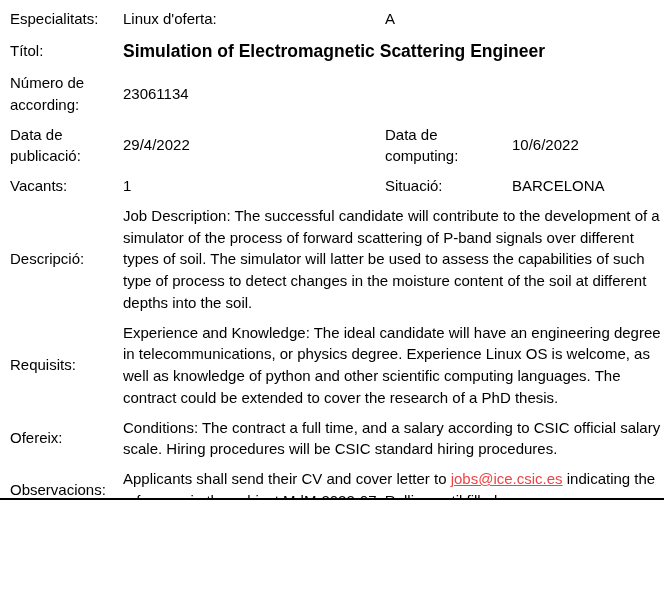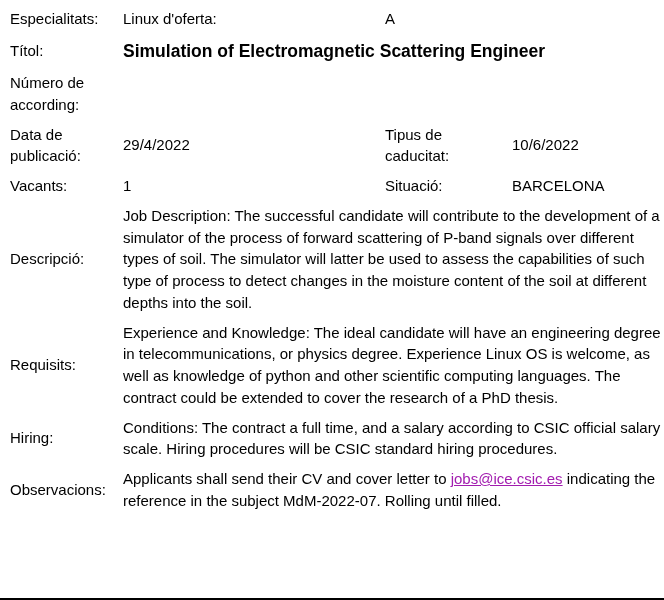--- a/index.html
+++ b/index.html
@@ -1,36 +1,36 @@
 <!DOCTYPE html>
 <html><head>
 <meta charset="utf-8">
 <style>
   html, body { margin: 0; padding: 0; background: #fff; }
   .page {
     width: 664px;
-    height: 600px;
+    height: 500px;
     box-sizing: border-box;
     background: #ffffff;
     color: #000000;
     font-family: "Liberation Sans", sans-serif;
     font-size: 15px;
     line-height: 1.45;
     padding: 8px 0 0 10px;
     position: relative;
     overflow: hidden;
   }
   .row { display: grid; align-items: center; margin-bottom: 8px; }
   .cols2 { grid-template-columns: 113px 1fr; }
   .cols4 { grid-template-columns: 113px 262px 127px 1fr; }
   .label { padding-right: 8px; }
   .value { }
   .value-short { padding-right: 4px; }
   .title-text { font-size: 17.5px; font-weight: bold; line-height: 1.5; }
-  a.email-link { color: #a21caf; text-decoration: underline; cursor: pointer; }
+  a.email-link { color: #ef4444; text-decoration: underline; cursor: pointer; }
   .bottom-rule {
     position: absolute; left: 0; bottom: 0;
     width: 100%; height: 2px; background: #000000;
   }
 </style>
 </head>
 <body>
 
 <div class="page">
 
@@ -40,26 +40,27 @@
     <div class="value-short">A</div>
   </div>
 
   <div class="row cols2">
     <div class="label">Títol:</div>
     <div class="value title-text">Simulation of Electromagnetic Scattering Engineer</div>
   </div>
 
   <div class="row cols2">
     <div class="label">Número de according:</div>
+    <div class="value">23061134</div>
   </div>
 
   <div class="row cols4">
     <div class="label">Data de publicació:</div>
     <div class="value-short">29/4/2022</div>
-    <div class="label">Tipus de caducitat:</div>
+    <div class="label">Data de computing:</div>
     <div class="value-short">10/6/2022</div>
   </div>
 
   <div class="row cols4">
     <div class="label">Vacants:</div>
     <div class="value-short">1</div>
     <div class="label">Situació:</div>
     <div class="value-short">BARCELONA</div>
   </div>
 
@@ -67,21 +68,21 @@
     <div class="label">Descripció:</div>
     <div class="value">Job Description: The successful candidate will contribute to the development of a simulator of the process of forward scattering of P-band signals over different types of soil. The simulator will latter be used to assess the capabilities of such type of process to detect changes in the moisture content of the soil at different depths into the soil.</div>
   </div>
 
   <div class="row cols2">
     <div class="label">Requisits:</div>
     <div class="value">Experience and Knowledge: The ideal candidate will have an engineering degree in telecommunications, or physics degree. Experience Linux OS is welcome, as well as knowledge of python and other scientific computing languages. The contract could be extended to cover the research of a PhD thesis.</div>
   </div>
 
   <div class="row cols2">
-    <div class="label">Hiring:</div>
+    <div class="label">Ofereix:</div>
     <div class="value">Conditions: The contract a full time, and a salary according to CSIC official salary scale. Hiring procedures will be CSIC standard hiring procedures.</div>
   </div>
 
   <div class="row cols2">
     <div class="label">Observacions:</div>
     <div class="value"><span>Applicants shall send their CV and cover letter to </span><a class="email-link">jobs@ice.csic.es</a><span> indicating the reference in the subject MdM-2022-07. Rolling until filled.</span></div>
   </div>
 
   <div class="bottom-rule"></div>
 </div>

